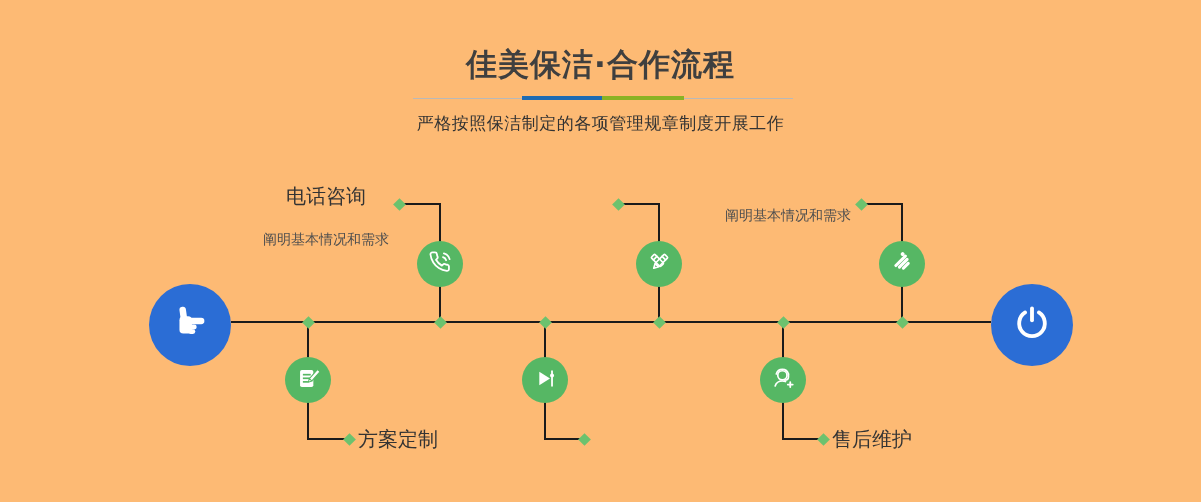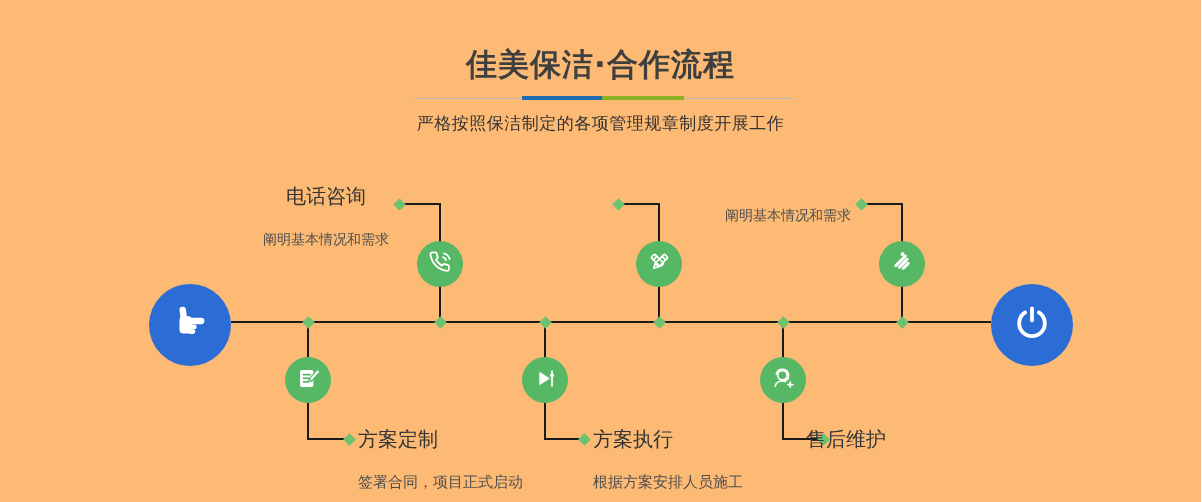--- a/index.html
+++ b/index.html
@@ -182,23 +182,18 @@
     <div class="d">阐明基本情况和需求</div>
   </div>
   <div class="step top" style="right:593px;">
   </div>
   <div class="step top" style="right:350px;">
     <div class="d">阐明基本情况和需求</div>
   </div>
 
   <div class="step bottom" style="left:358px;">
     <div class="t">方案定制</div>
-    <div class="d">签署合同，项目正式启动</div>
   </div>
-  <div class="step bottom" style="left:593px;">
-    <div class="t">方案执行</div>
-    <div class="d">根据方案安排人员施工</div>
-  </div>
-  <div class="step bottom" style="left:806px;text-align:center;">
+  <div class="step bottom" style="left:832px;text-align:center;">
     <div class="t">售后维护</div>
   </div>
 
 </div>
 
 </body></html>

